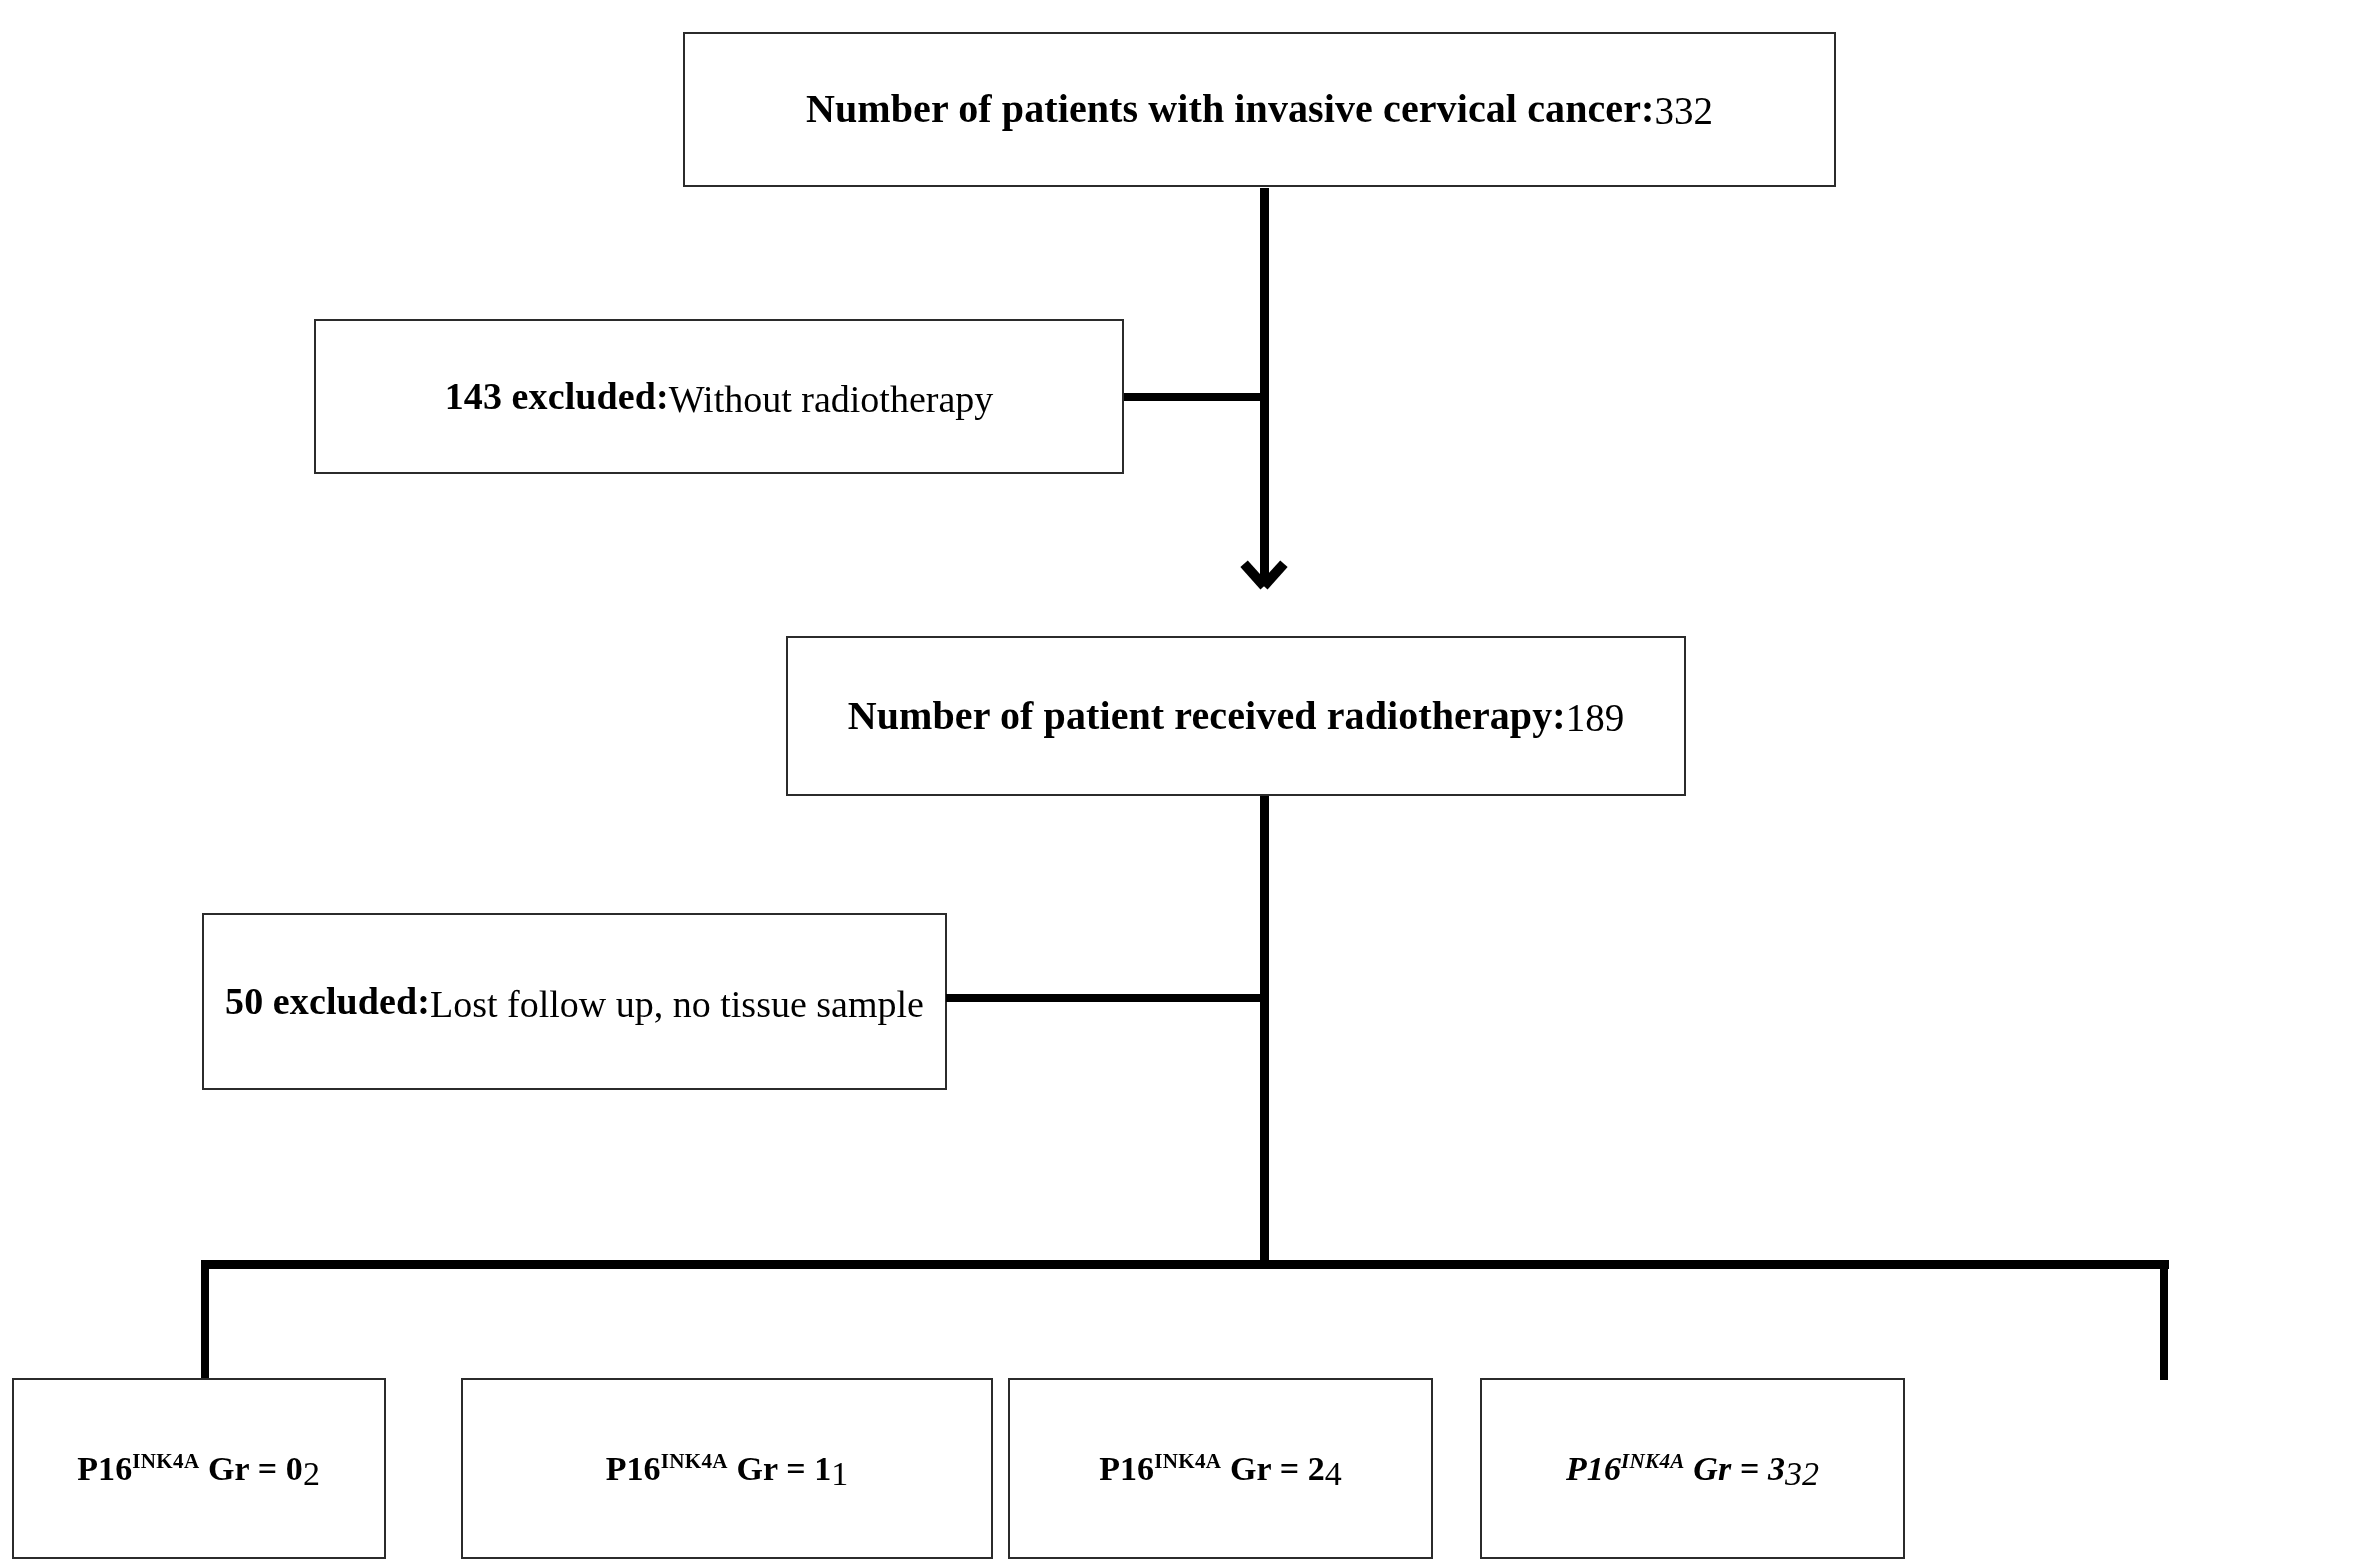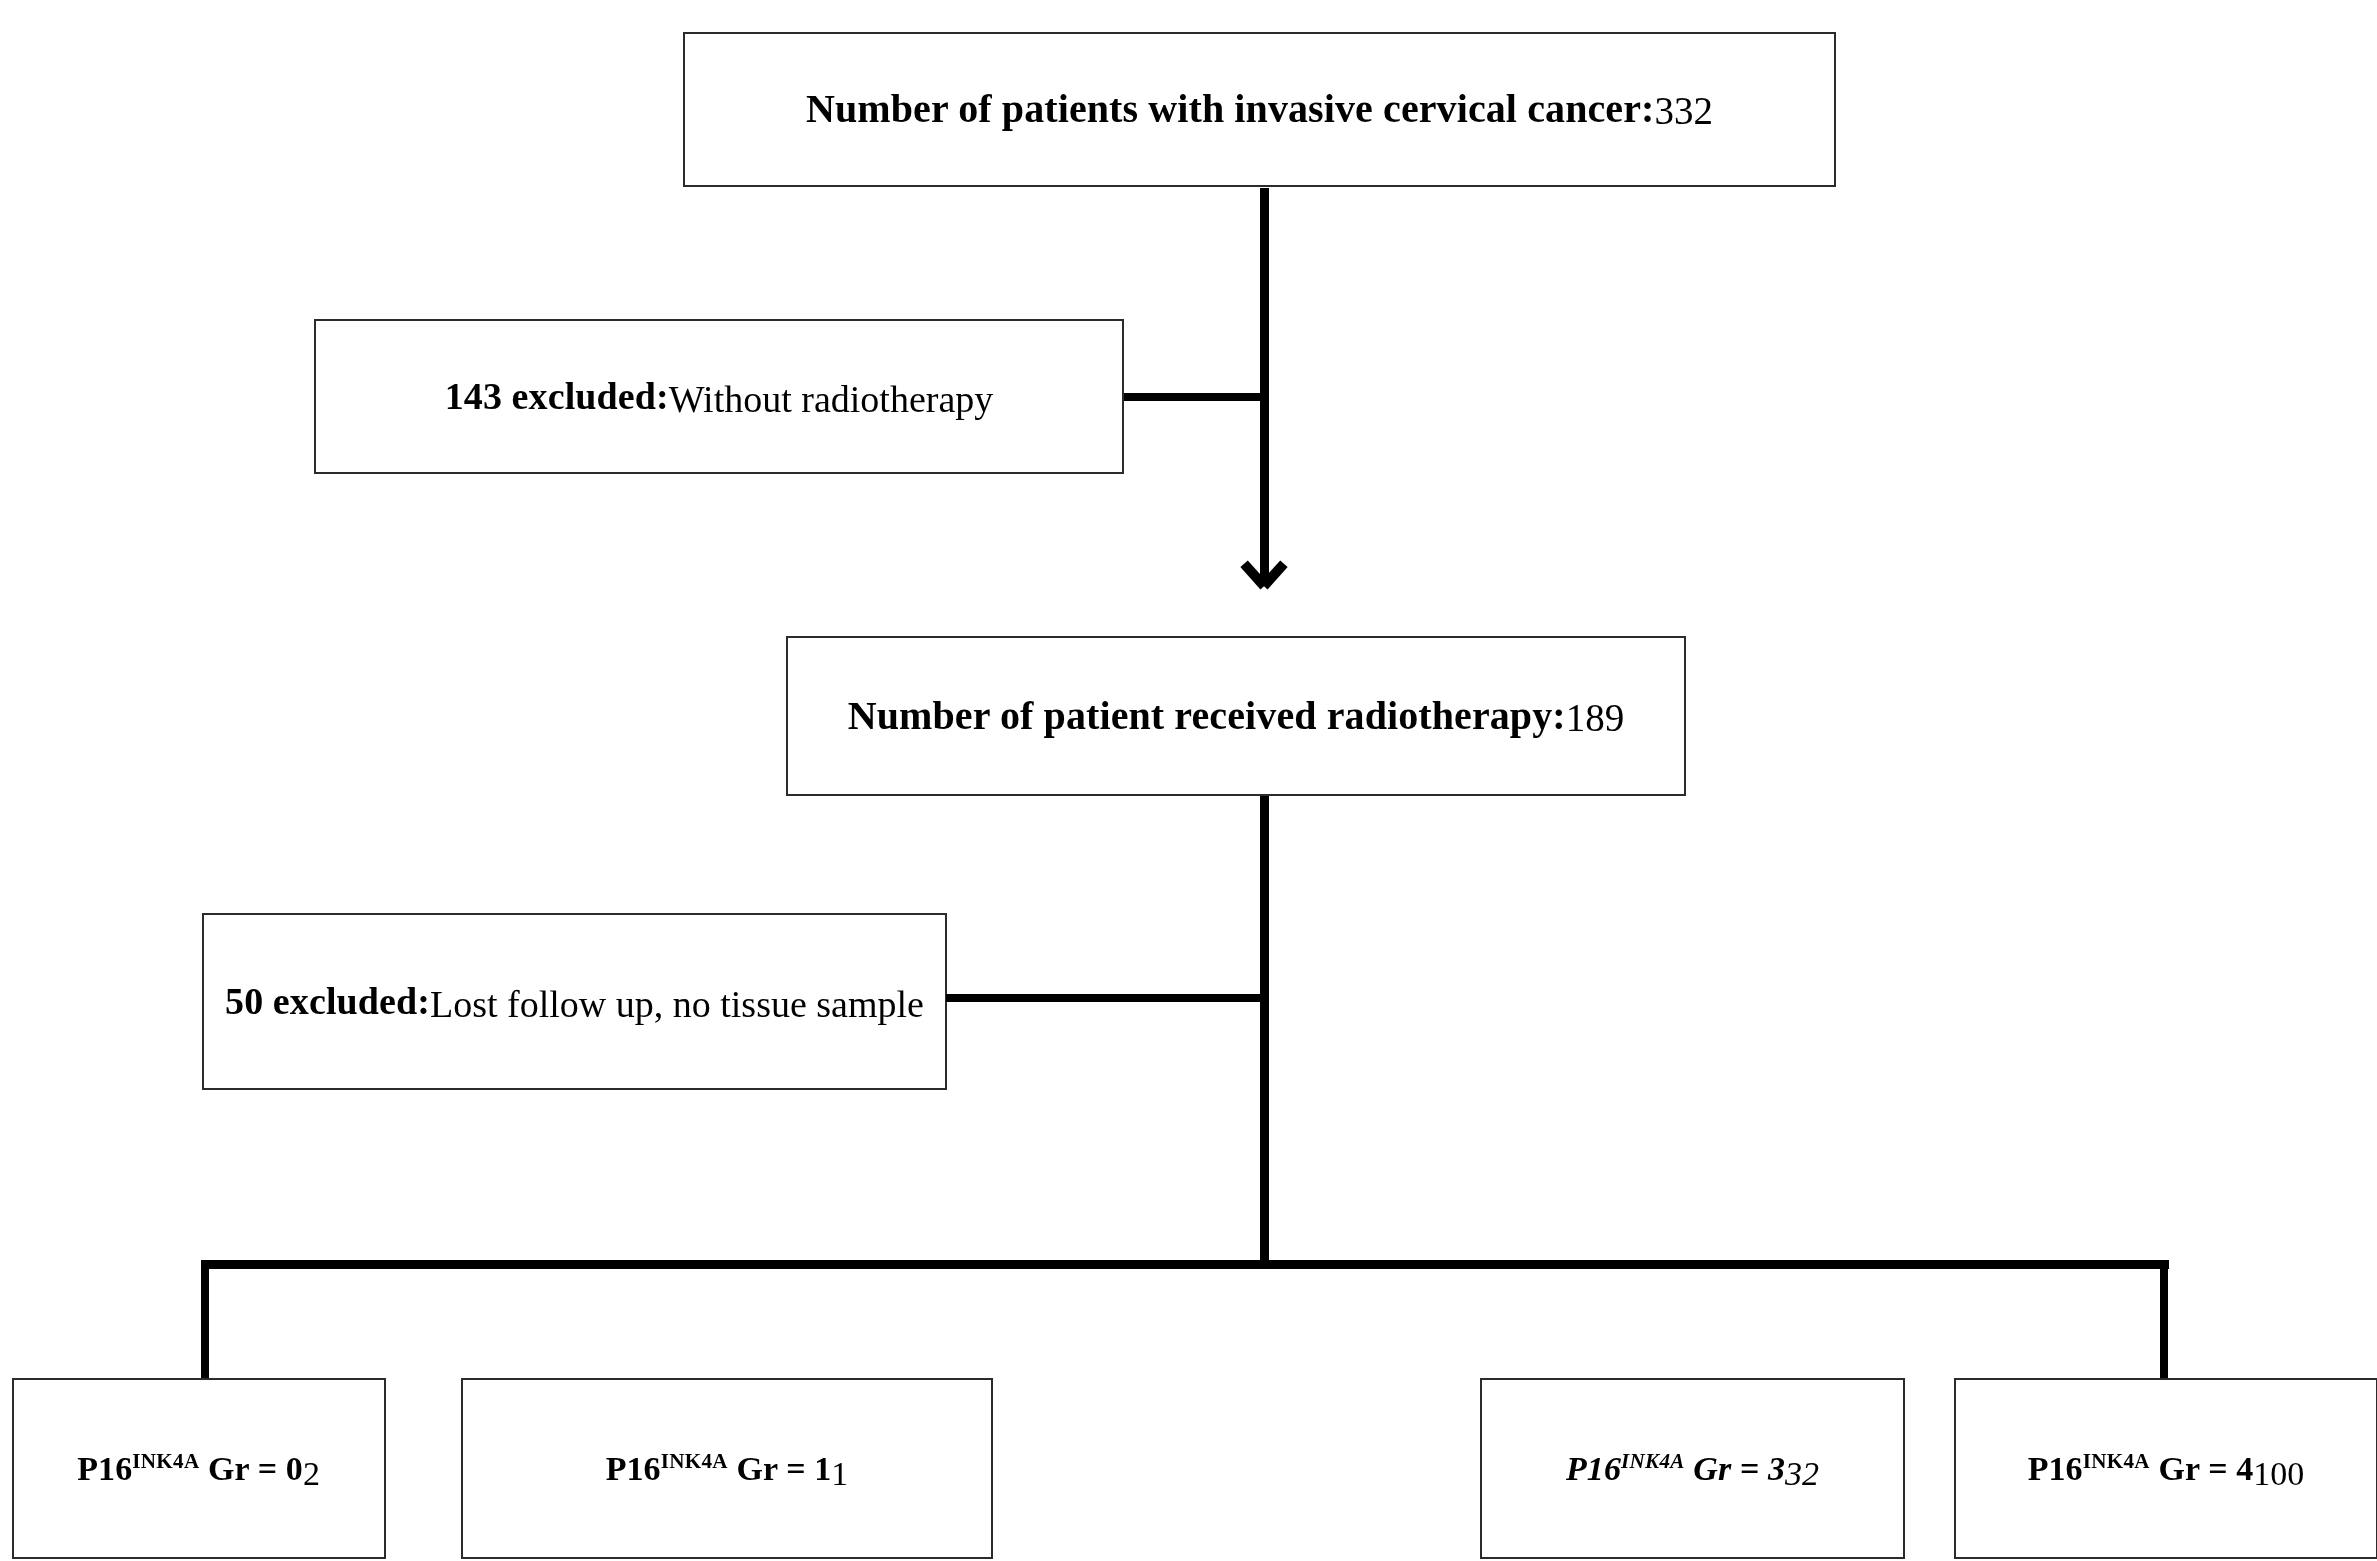--- a/index.html
+++ b/index.html
@@ -134,29 +134,29 @@
     <div class="value">2</div>
   </div>
 
   <div class="box box-term" style="left:461px; top:1378px; width:532px; height:181px;">
     <div class="title">
       <span>P16</span><sup>INK4A</sup><span> Gr = 1</span>
     </div>
     <div class="value">1</div>
   </div>
 
+  <div class="box box-term" style="left:1008px; top:1378px; width:425px; height:181px;">
+    <div class="title">
+      <span>P16</span><sup>INK4A</sup><span> Gr = 2</span>
+    </div>
+    <div class="value">4</div>
+  </div>
 
   <div class="box box-term" style="left:1480px; top:1378px; width:425px; height:181px;font-style:italic;">
     <div class="title">
       <span>P16</span><sup>INK4A</sup><span> Gr = 3</span>
     </div>
     <div class="value">32</div>
   </div>
 
-  <div class="box box-term" style="left:1954px; top:1378px; width:424px; height:181px;">
-    <div class="title">
-      <span>P16</span><sup>INK4A</sup><span> Gr = 4</span>
-    </div>
-    <div class="value">100</div>
-  </div>
 
 </div>
 
 
 </body></html>

